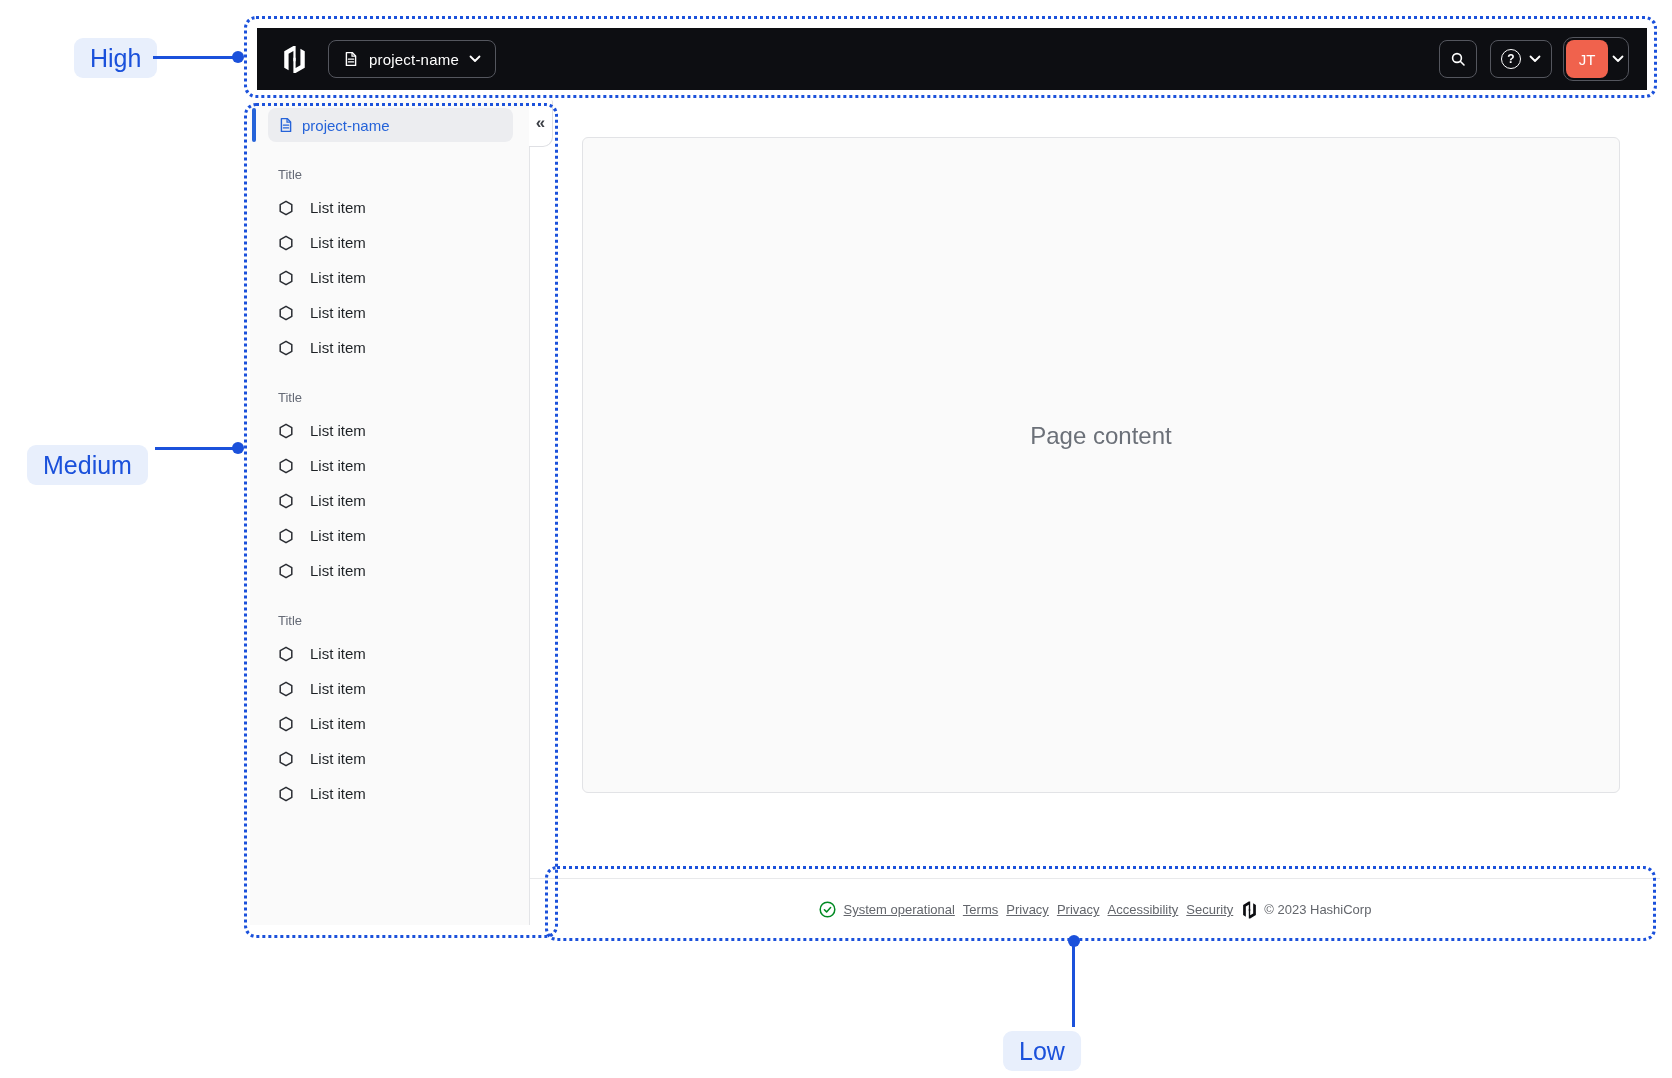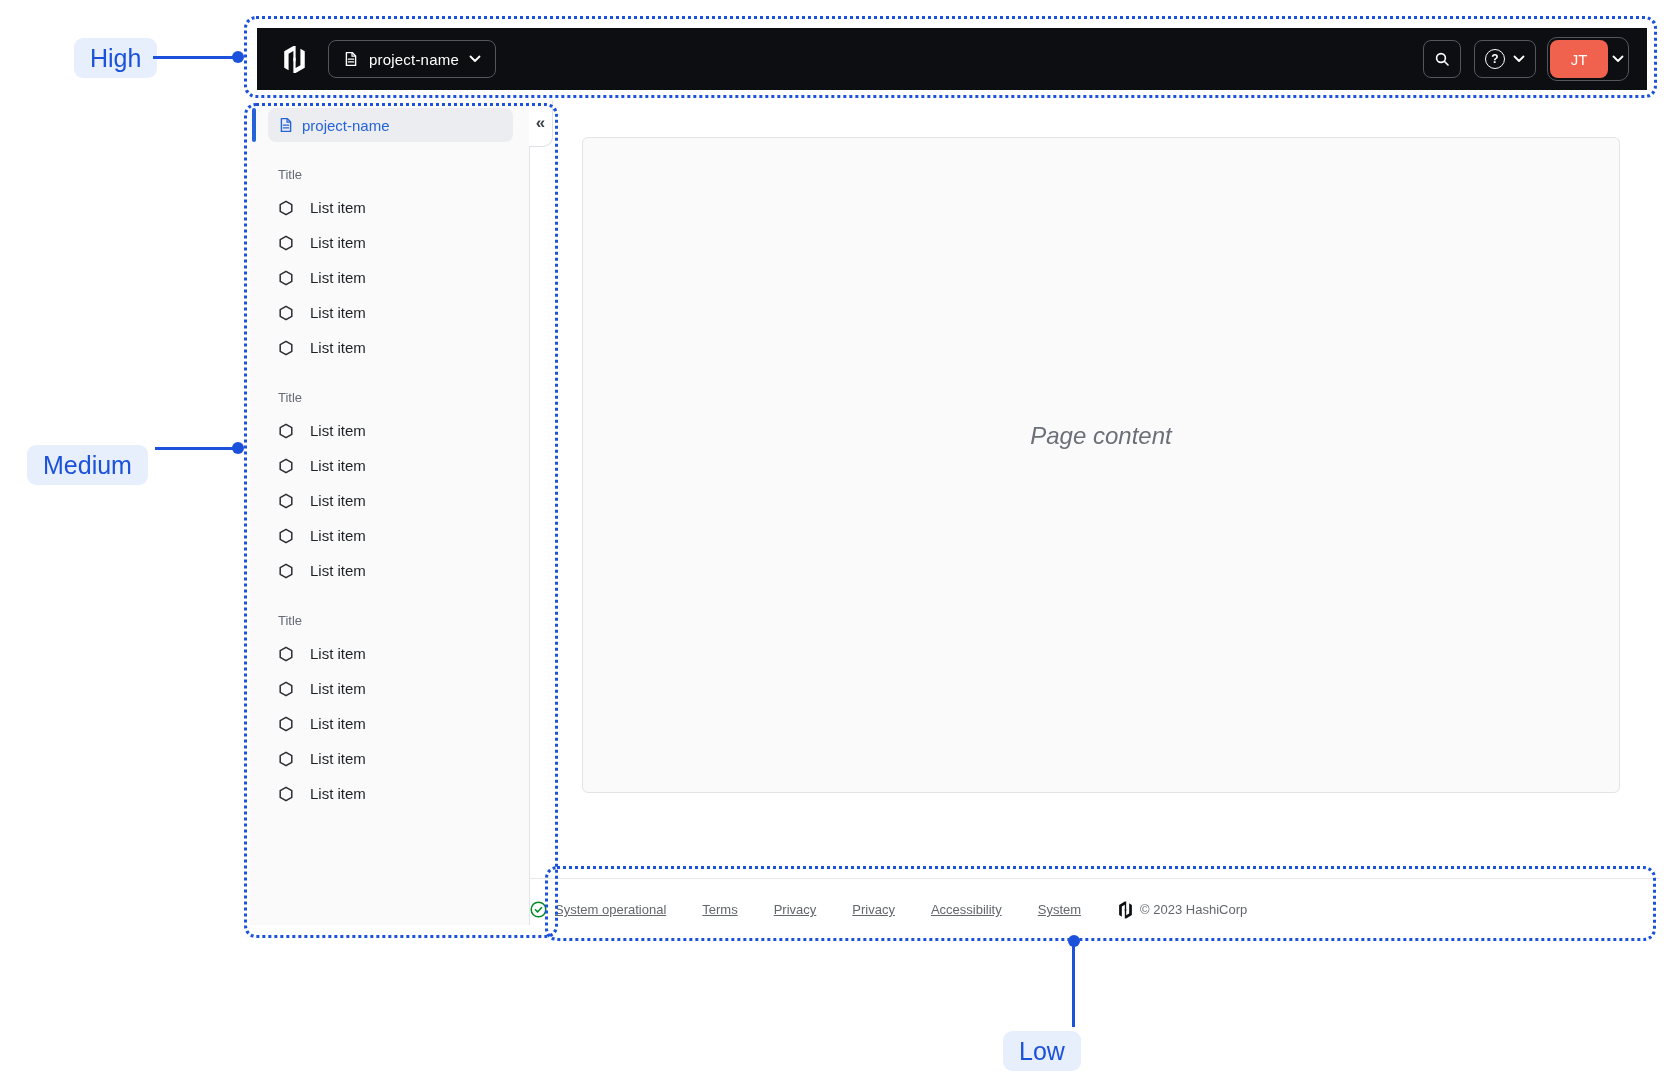--- a/index.html
+++ b/index.html
@@ -29,21 +29,21 @@
   .brand-logo { width:27px; height:29px; color:#ffffff; flex:0 0 auto; }
   .nav-btn {
     display:flex; align-items:center; height:38px; border:1px solid #54565E;
     border-radius:8px; background:transparent; color:#ffffff; cursor:pointer;
   }
   .project-btn { margin-left:20px; padding:0 14px; gap:10px; font-size:15px; letter-spacing:.2px; }
   .search-btn { margin-left:auto; width:38px; justify-content:center; }
   .help-btn { margin-left:13px; padding:0 10px; gap:8px; }
   .account-btn { margin-left:11px; height:44px; padding:2px 4px 2px 2px; border-radius:10px; gap:4px; }
   .avatar {
-    width:58px; height:38px; border-radius:8px; background:#F0624D; color:#ffffff;
+    width:42px; height:38px; border-radius:8px; background:#F0624D; color:#ffffff;
     display:flex; align-items:center; justify-content:center; font-size:15px; font-weight:500;
   }
   .help-circle {
     width:20px; height:20px; border:1.6px solid #ffffff; border-radius:50%;
     display:flex; align-items:center; justify-content:center; font-size:12px; font-weight:600; color:#fff;
   }
   .chev { width:12px; height:8px; flex:0 0 auto; }
   .icon16 { width:16px; height:16px; flex:0 0 auto; }
   .icon17 { width:17px; height:17px; flex:0 0 auto; }
 
@@ -70,26 +70,26 @@
   .nav-section-title { height:18px; display:flex; align-items:center; font-size:13px; color:#656A76; margin-bottom:7px; }
   .nav-item { height:35px; display:flex; align-items:center; gap:16px; font-size:15px; color:#1D2125; cursor:pointer; }
   .hex { width:16px; height:16px; flex:0 0 auto; }
 
   
   .content-box {
     left:582px; top:137px; width:1038px; height:656px;
     background:#FAFAFA; border:1px solid #E2E3E6; border-radius:6px;
     display:flex; align-items:center; justify-content:center; padding-bottom:58px;
   }
-  .content-text { font-size:24px; color:#6B7078;font-style:italic; }
+  .content-text { font-size:24px; color:#6B7078; }
 
   
   .footer {
     left:530px; top:878px; width:1130px; height:62px; border-top:1px solid #E8E9EB;
-    display:flex; align-items:center; gap:36px;
+    display:flex; align-items:center; justify-content:center; gap:8px;
     font-size:13px; color:#63666C; background:#ffffff;
   }
   .footer-link { color:#63666C; text-decoration:underline; cursor:pointer; white-space:nowrap; }
   .status { display:flex; align-items:center; gap:8px; cursor:pointer; }
   .copyright { display:flex; align-items:center; gap:6px; white-space:nowrap; }
   .footer-logo { width:17px; height:18px; color:#0D0E12; }
 </style>
 </head>
 <body>
 
@@ -282,21 +282,21 @@
   <span class="status">
     <svg class="icon17">
         <use href="#sym-check-circle"></use>
       </svg>
     <span class="footer-link">System operational</span>
   </span>
   <span class="footer-link">Terms</span>
   <span class="footer-link">Privacy</span>
   <span class="footer-link">Privacy</span>
   <span class="footer-link">Accessibility</span>
-  <span class="footer-link">System</span>
+  <span class="footer-link">Security</span>
   <span class="copyright">
     <svg class="footer-logo">
         <use href="#sym-hashicorp"></use>
       </svg>
     <span>© 2023 HashiCorp</span>
   </span>
 </div>
 
 <div class="annot-box" style="left:244px; top:16px;  width:1413px; height:82px;"></div>
 <div class="annot-box" style="left:244px; top:103px; width:314px;  height:835px;"></div>

